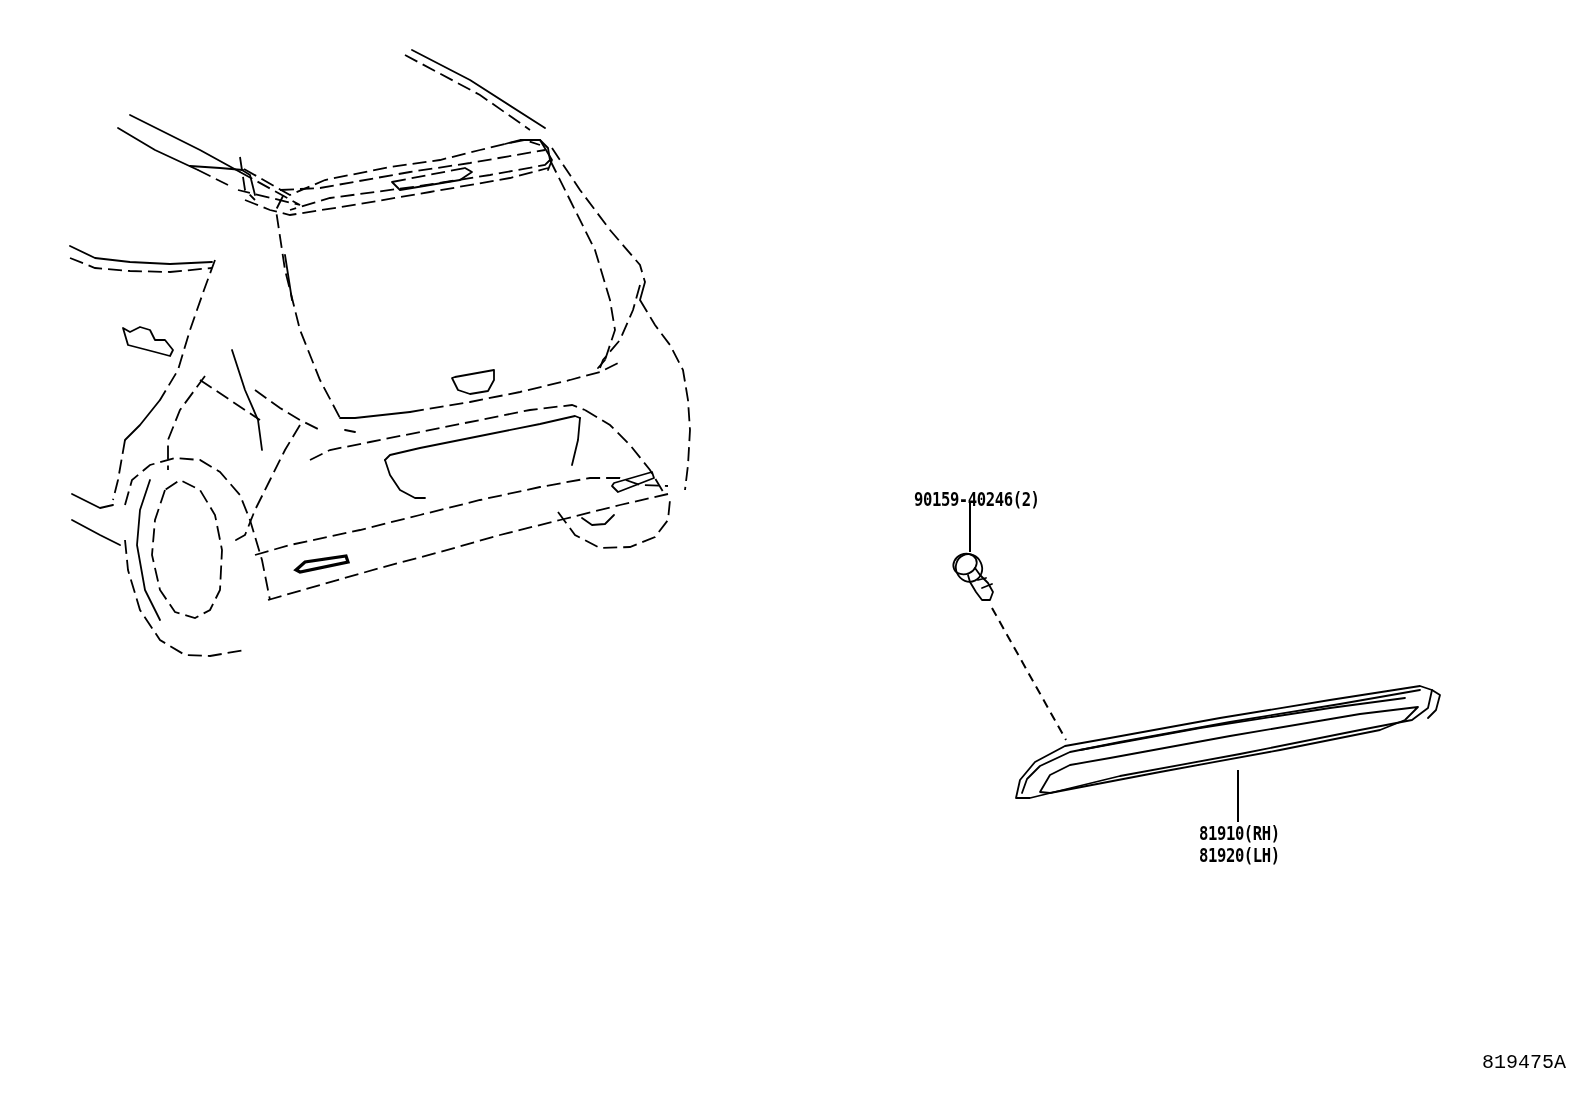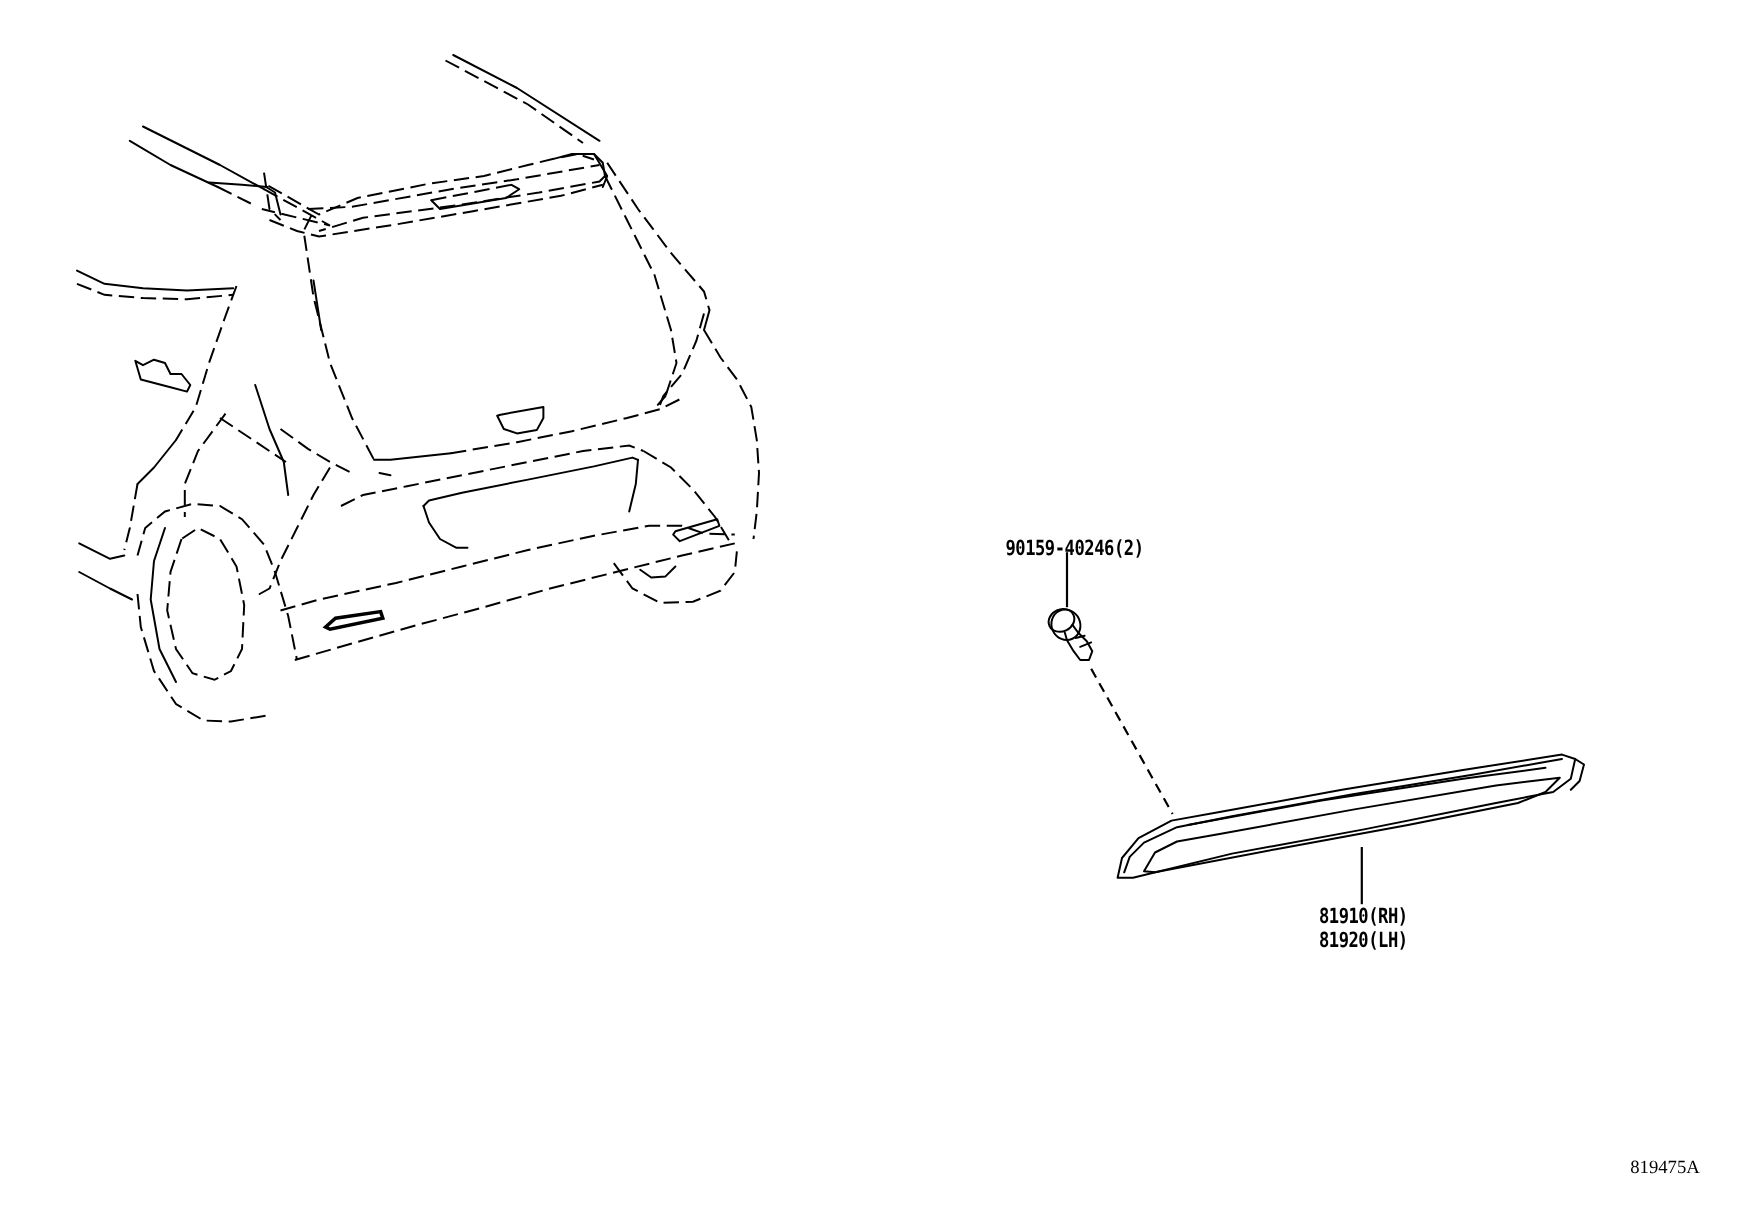--- a/index.html
+++ b/index.html
@@ -1,20 +1,20 @@
 <!DOCTYPE html>
 <html><head>
 <meta charset="utf-8">
 <style>
   html, body { margin: 0; padding: 0; background: #ffffff; }
   body { width: 1592px; height: 1099px; position: relative; overflow: hidden; font-family: "DejaVu Sans Mono", monospace; }
   #stage { position: absolute; left: 0; top: 0; width: 1592px; height: 1099px; }
   .lbl { position: absolute; color: #000; white-space: nowrap; }
   .part-no { font-family: "DejaVu Sans Mono", monospace; font-size: 19px; font-weight: bold; letter-spacing: -0.5px; transform: scaleX(0.82); transform-origin: left top; }
-  .illus-id { font-family: Liberation Serif, serif; font-size: 17px; }
+  .illus-id { font-family: Liberation Mono, monospace; font-size: 20px; }
   svg .s { fill: none; stroke: #000; stroke-width: 1.8; stroke-linecap: round; stroke-linejoin: round; }
   svg .d { fill: none; stroke: #000; stroke-width: 1.8; stroke-dasharray: 14 6; stroke-linecap: butt; }
   svg .hv { fill: none; stroke: #000; stroke-width: 3.2; }
   svg .lead { fill: none; stroke: #000; stroke-width: 2; }
   svg .leadd { fill: none; stroke: #000; stroke-width: 2; stroke-dasharray: 9 6; }
 </style>
 </head>
 <body>
 
 <div id="stage">

